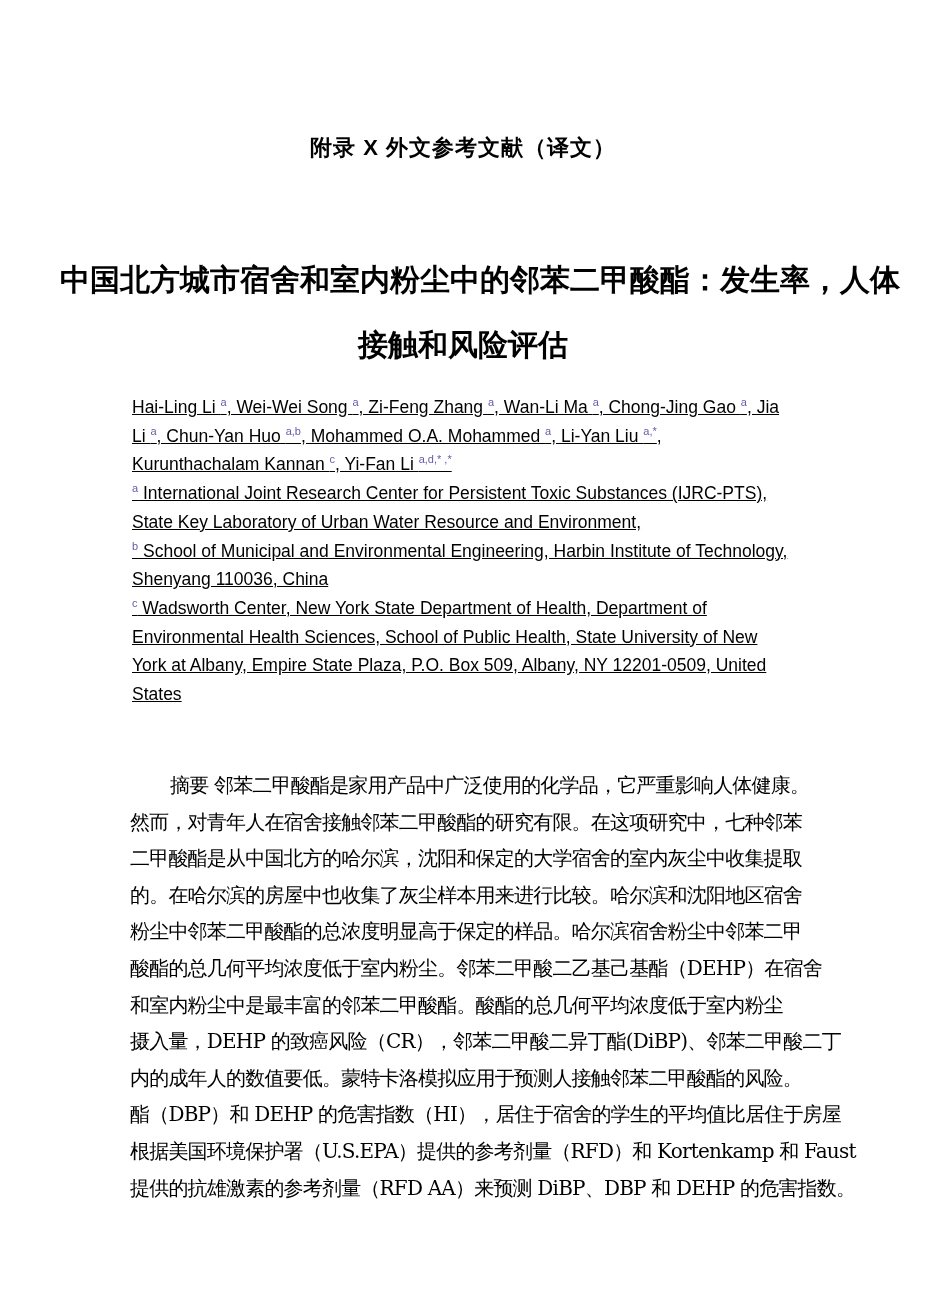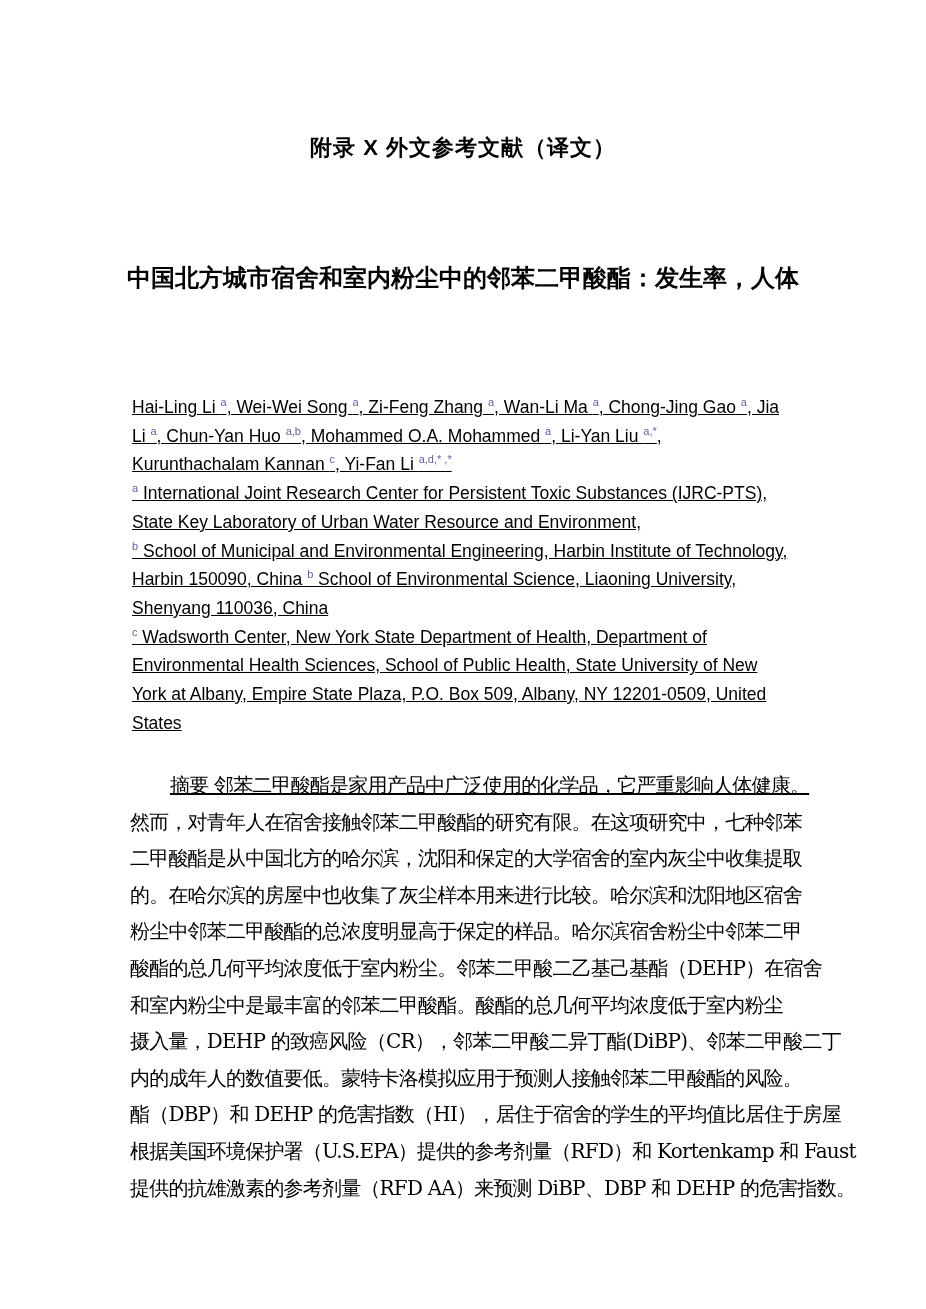--- a/index.html
+++ b/index.html
@@ -26,23 +26,23 @@
     font-size: 22px;
     letter-spacing: 1px;
     white-space: nowrap;
   }
   .doc-title {
     position: absolute;
     top: 247px;
     left: 60px;
     right: 60px;
     text-align: center;
-    font-family: Liberation Mono, monospace;
+    font-family: Liberation Serif, serif;
     font-weight: bold;
-    font-size: 24px;
+    font-size: 30px;
     line-height: 65px;
   }
   .doc-title .title-line { white-space: nowrap; }
   .authors-section {
     position: absolute;
     top: 393px;
     left: 132px;
     width: 676px;
     font-family: "Liberation Sans", sans-serif;
     font-size: 17.5px;
@@ -61,44 +61,44 @@
     position: absolute;
     top: 767px;
     left: 130px;
     width: 680px;
     font-family: "DejaVu Serif", serif;
     font-size: 20px;
     line-height: 36.6px;
     letter-spacing: -0.8px;
   }
   .abstract-line { white-space: nowrap; }
-  .abstract-line:first-child { text-indent: 2em; text-decoration: underline; }
+  .abstract-line:first-child { text-indent: 2em; }
 </style>
 </head>
 <body>
 
 <div class="page">
 
   <div class="appendix-heading">附录 X 外文参考文献（译文）</div>
 
   <div class="doc-title">
     <div class="title-line">中国北方城市宿舍和室内粉尘中的邻苯二甲酸酯：发生率，人体</div>
+    <div class="title-line">接触和风险评估</div>
   </div>
 
   <div class="authors-section">
     <div id="author-lines">
         <div class="author-line"><span>Hai-Ling Li </span><sup class="sup">a</sup><span>, Wei-Wei Song </span><sup class="sup">a</sup><span>, Zi-Feng Zhang </span><sup class="sup">a</sup><span>, Wan-Li Ma </span><sup class="sup">a</sup><span>, Chong-Jing Gao </span><sup class="sup">a</sup><span>, Jia</span></div>
         <div class="author-line"><span>Li </span><sup class="sup">a</sup><span>, Chun-Yan Huo </span><sup class="sup">a,b</sup><span>, Mohammed O.A. Mohammed </span><sup class="sup">a</sup><span>, Li-Yan Liu </span><sup class="sup">a,*</sup><span>,</span></div>
         <div class="author-line"><span>Kurunthachalam Kannan </span><sup class="sup">c</sup><span>, Yi-Fan Li </span><sup class="sup">a,d,* ,*</sup></div>
       </div>
     <div id="affiliation-lines">
         <div class="affiliation-line"><sup class="sup">a</sup><span> International Joint Research Center for Persistent Toxic Substances (IJRC-PTS),</span></div>
         <div class="affiliation-line"><span>State Key Laboratory of Urban Water Resource and Environment,</span></div>
         <div class="affiliation-line"><sup class="sup">b</sup><span> School of Municipal and Environmental Engineering, Harbin Institute of Technology,</span></div>
-        <div class="affiliation-line"><span>Harbin 150090, China </span><sup class="sup">b</sup><span> School of Environmental Science, Liaoning University,</span></div>
         <div class="affiliation-line"><span>Shenyang 110036, China</span></div>
         <div class="affiliation-line"><sup class="sup">c</sup><span> Wadsworth Center, New York State Department of Health, Department of</span></div>
         <div class="affiliation-line"><span>Environmental Health Sciences, School of Public Health, State University of New</span></div>
         <div class="affiliation-line"><span>York at Albany, Empire State Plaza, P.O. Box 509, Albany, NY 12201-0509, United</span></div>
         <div class="affiliation-line"><span>States</span></div>
       </div>
   </div>
 
   <div class="abstract" id="abstract-lines">
       <div class="abstract-line">摘要 邻苯二甲酸酯是家用产品中广泛使用的化学品，它严重影响人体健康。</div>

